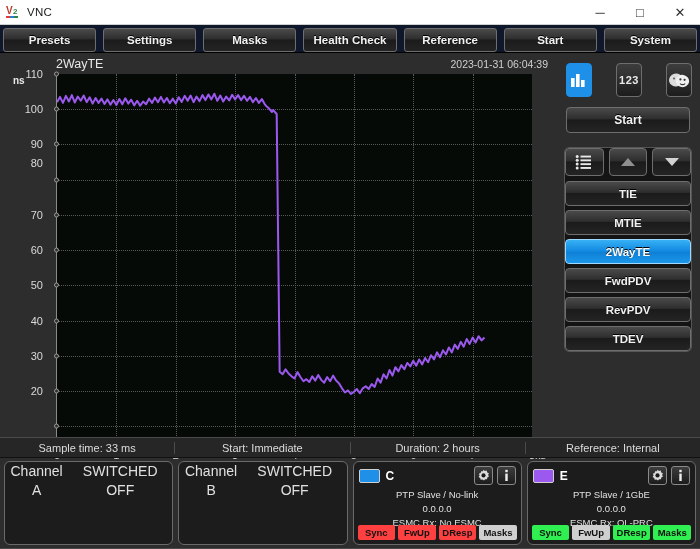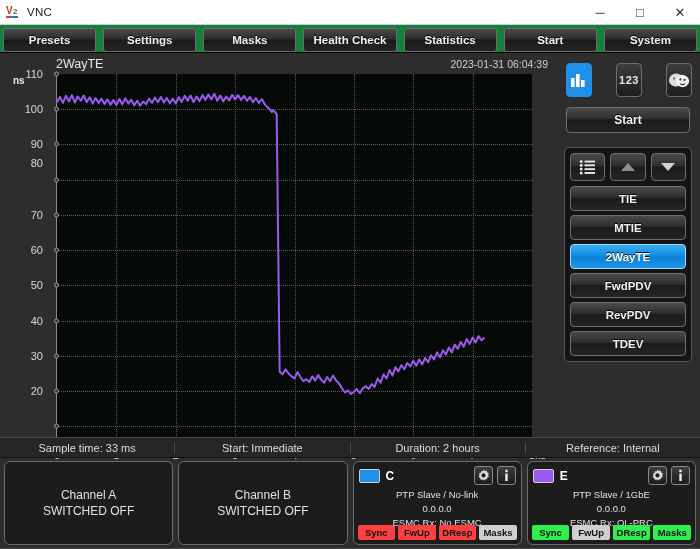--- a/index.html
+++ b/index.html
@@ -26,21 +26,21 @@
     width: 40px; height: 25px; display: flex;
     align-items: center; justify-content: center;
     color: #333; font-size: 13px;
   }
 
   
   .app { width: 700px; height: 524px; background: #2d2d2d; position: relative; }
 
   
   .menubar {
-    height: 28px; background: #15803d;
+    height: 28px; background: #0f172a;
     display: flex; align-items: center; gap: 7px;
     padding: 2px 3px 0 3px;
     border-bottom: 1px solid #000;
   }
   .menu-btn {
     flex: 1 1 0; height: 24px;
     background: linear-gradient(180deg,#4a4a4a 0%,#2e2e2e 45%,#1b1b1b 50%,#242424 100%);
     border: 1px solid #6e6e6e; border-radius: 3px;
     color: #f2f2f2; font-size: 11.5px; font-weight: bold;
     display: flex; align-items: center; justify-content: center;
@@ -119,21 +119,21 @@
   .num-icon { color: #e8e8e8; font-size: 11px; font-weight: bold; letter-spacing: .5px; }
   .start-btn {
     margin: 10px 10px 0 10px; height: 26px; border-radius: 4px;
     border: 1px solid #6e6e6e;
     background: linear-gradient(180deg,#4a4a4a 0%,#2e2e2e 45%,#1b1b1b 50%,#242424 100%);
     color: #f2f2f2; font-size: 12px; font-weight: bold;
     display: flex; align-items: center; justify-content: center;
     text-shadow: 0 -1px 0 #000;
   }
   .meas-group {
-    margin: 14px 8px 0 8px; padding: 5px;
+    margin: 14px 8px 0 8px; 
     border: 1px solid #555; border-radius: 5px; background: #141414;
   }
   .meas-toprow { display: flex; gap: 5px; margin-bottom: 5px; }
   .meas-ctl {
     flex: 1; height: 28px; border-radius: 4px; border: 1px solid #6e6e6e;
     background: linear-gradient(180deg,#4a4a4a 0%,#2e2e2e 45%,#1b1b1b 50%,#242424 100%);
     display: flex; align-items: center; justify-content: center;
   }
   .meas-btn {
     height: 25px; margin-bottom: 4px; border-radius: 4px;
@@ -163,22 +163,22 @@
   
   .channels {
     position: absolute; left: 0; top: 433px; width: 700px; height: 90px;
     display: flex; gap: 5px; padding: 3px 4px;
   }
   .chan {
     flex: 1; border: 1px solid #6a6a6a; border-radius: 6px;
     background: #1c1c1c; position: relative;
   }
   .chan.off {
-    display: flex; align-items: center; justify-content: center;
-    flex-direction: column; color: #e0e0e0; font-size: 12px; line-height: 1.35;
+    display: flex; justify-content: center;
+    color: #e0e0e0; font-size: 14px; line-height: 1.35;
     text-align: center;
   }
   .chan-head { display: flex; align-items: center; padding: 4px 5px 0 5px; }
   .swatch { width: 21px; height: 14px; border: 1px solid #cfcfcf; border-radius: 2px; }
   .chan-letter { color: #fff; font-size: 12px; font-weight: bold; margin-left: 6px; }
   .chan-head-icons { margin-left: auto; display: flex; gap: 4px; }
   .small-icon {
     width: 19px; height: 19px; border: 1px solid #8a8a8a; border-radius: 3px;
     background: linear-gradient(180deg,#3d3d3d,#1c1c1c);
     display: flex; align-items: center; justify-content: center;
@@ -229,21 +229,21 @@
   </span>
 </div>
 
 <div class="app">
 
   <div class="menubar">
     <div class="menu-btn">Presets</div>
     <div class="menu-btn">Settings</div>
     <div class="menu-btn">Masks</div>
     <div class="menu-btn">Health Check</div>
-    <div class="menu-btn">Statistics</div>
+    <div class="menu-btn">Reference</div>
     <div class="menu-btn">Start</div>
     <div class="menu-btn">System</div>
   </div>
 
   <div class="chart-wrap">
     <div class="chart-title">2WayTE</div>
     <div class="chart-timestamp">2023-01-31 06:04:39</div>
     <div class="unit-label">ns</div>
     <div class="plot" id="plot">
         <div class="ytick-mark" style="top: 0px;"></div>

